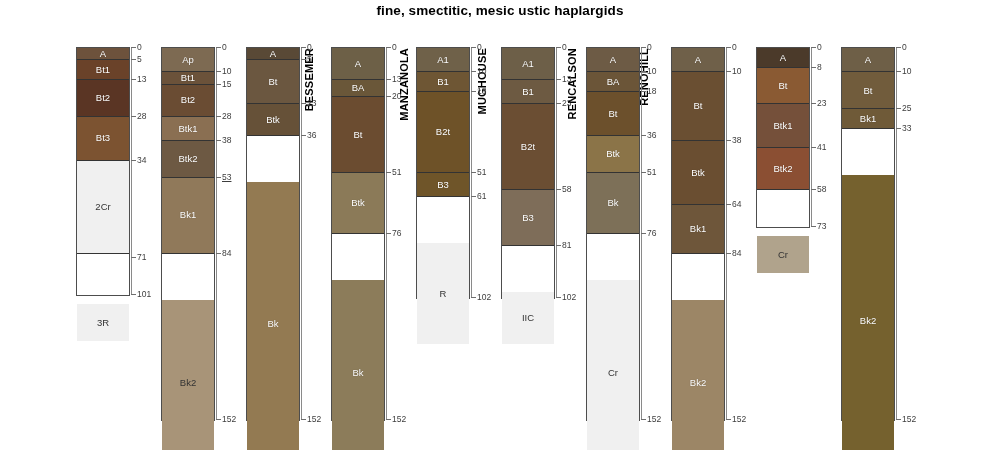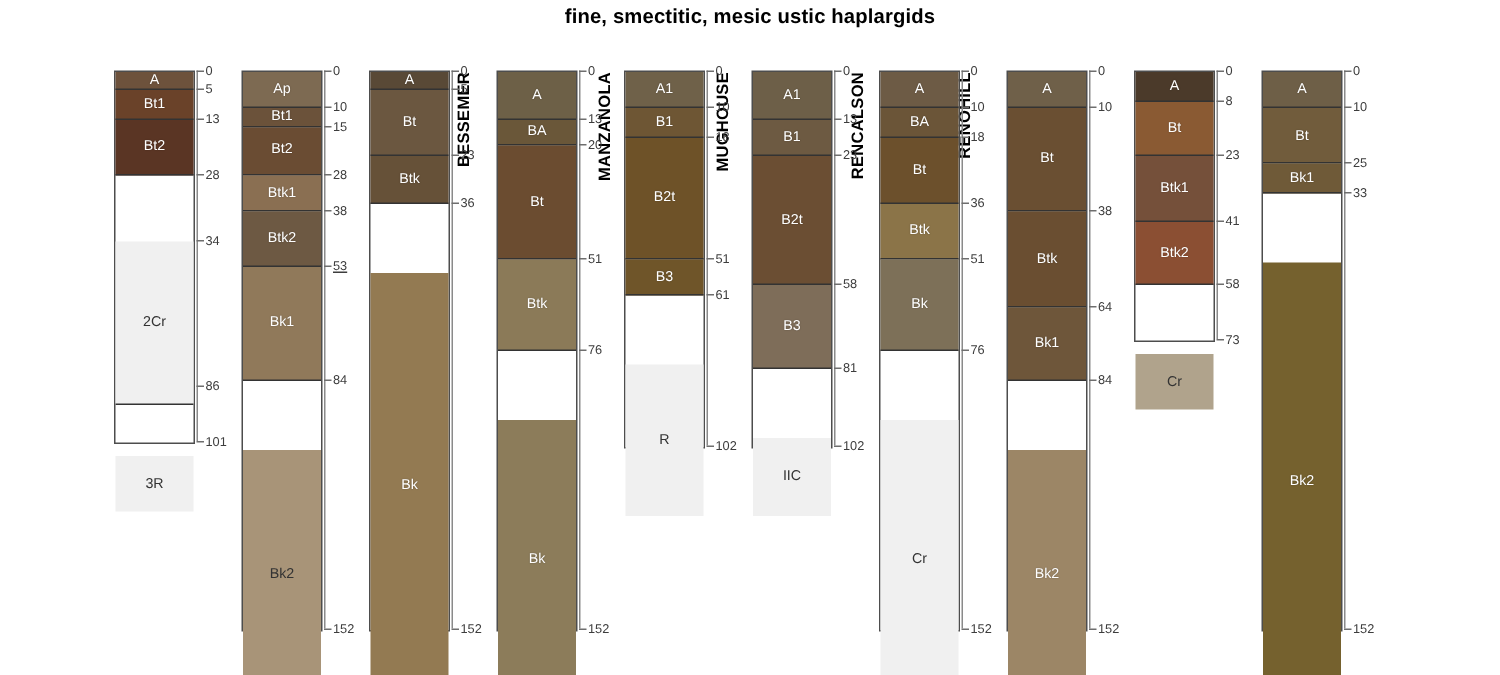--- a/index.html
+++ b/index.html
@@ -109,40 +109,43 @@
         <div class="column" style="top: 47px; height: 247.184px;">
           <div class="horizon" style="top: 0px; height: 12.2368px; background: rgb(109, 82, 60);">
             <span class="hlabel">A</span>
           </div>
           <div class="horizon" style="top: 12.2368px; height: 19.5789px; background: rgb(106, 66, 41);">
             <span class="hlabel">Bt1</span>
           </div>
           <div class="horizon" style="top: 31.8158px; height: 36.7105px; background: rgb(90, 53, 36);">
             <span class="hlabel">Bt2</span>
           </div>
-          <div class="horizon" style="top: 112.579px; height: 109px; background: rgb(240, 240, 240);">
+          <div class="horizon" style="top: 68.5263px; height: 44.0526px; background: rgb(124, 83, 49);">
+            <span class="hlabel">Bt3</span>
+          </div>
+          <div class="horizon" style="top: 112.579px; height: 93px; background: rgb(240, 240, 240);">
             <span class="hlabel dark">2Cr</span>
           </div>
           <div class="horizon" style="top: 210.474px; height: 36.7105px; background: rgb(240, 240, 240); border-bottom: none;">
             <span class="hlabel dark">3R</span>
           </div>
         </div>
         <div class="axis" style="left: 55px; top: 47px; height: 247.184px;"></div>
         <div class="tick" style="left: 55px; top: 47px;"></div>
         <div class="ticklab" style="left: 61px; top: 43px;">0</div>
         <div class="tick" style="left: 55px; top: 59.2368px;"></div>
         <div class="ticklab" style="left: 61px; top: 55.2368px;">5</div>
         <div class="tick" style="left: 55px; top: 78.8158px;"></div>
         <div class="ticklab" style="left: 61px; top: 74.8158px;">13</div>
         <div class="tick" style="left: 55px; top: 115.526px;"></div>
         <div class="ticklab" style="left: 61px; top: 111.526px;">28</div>
         <div class="tick" style="left: 55px; top: 159.579px;"></div>
         <div class="ticklab" style="left: 61px; top: 155.579px;">34</div>
         <div class="tick" style="left: 55px; top: 257.474px;"></div>
-        <div class="ticklab" style="left: 61px; top: 253.474px;">86</div>
+        <div class="ticklab" style="left: 61px; top: 253.474px;">71</div>
         <div class="tick" style="left: 55px; top: 294.184px;"></div>
         <div class="ticklab" style="left: 61px; top: 290.184px;">101</div>
       </div>
       <div class="profile" style="left: 161px;">
         <div class="pname" style="left: -6px; top: 48px;">BACID</div>
         <div class="column" style="top: 47px; height: 372px;">
           <div class="horizon" style="top: 0px; height: 24.4737px; background: rgb(125, 106, 82);">
             <span class="hlabel">Ap</span>
           </div>
           <div class="horizon" style="top: 24.4737px; height: 12.2368px; background: rgb(107, 82, 58);">

